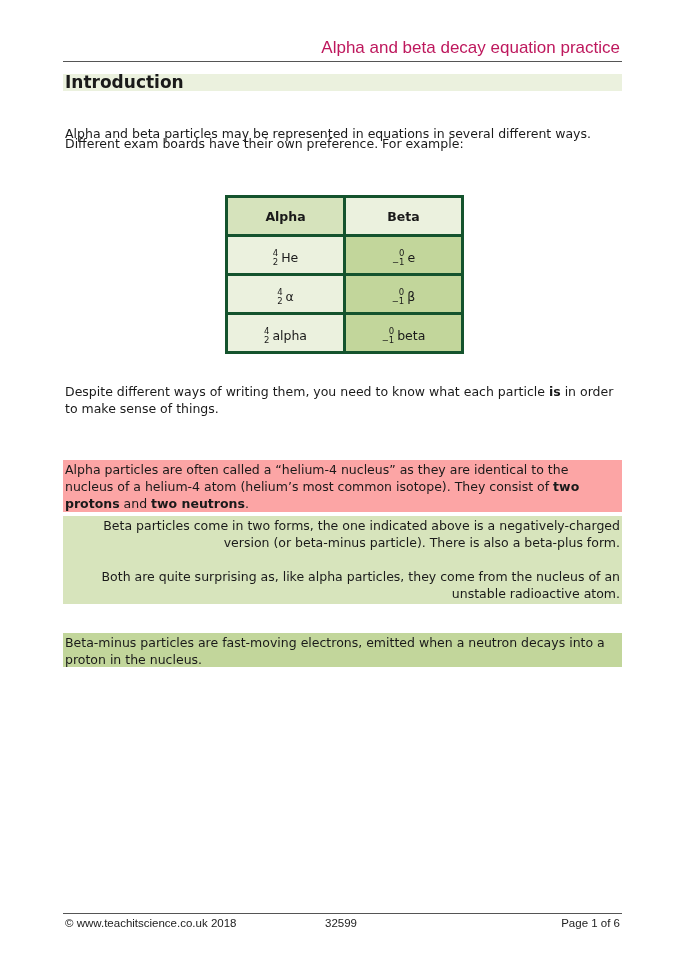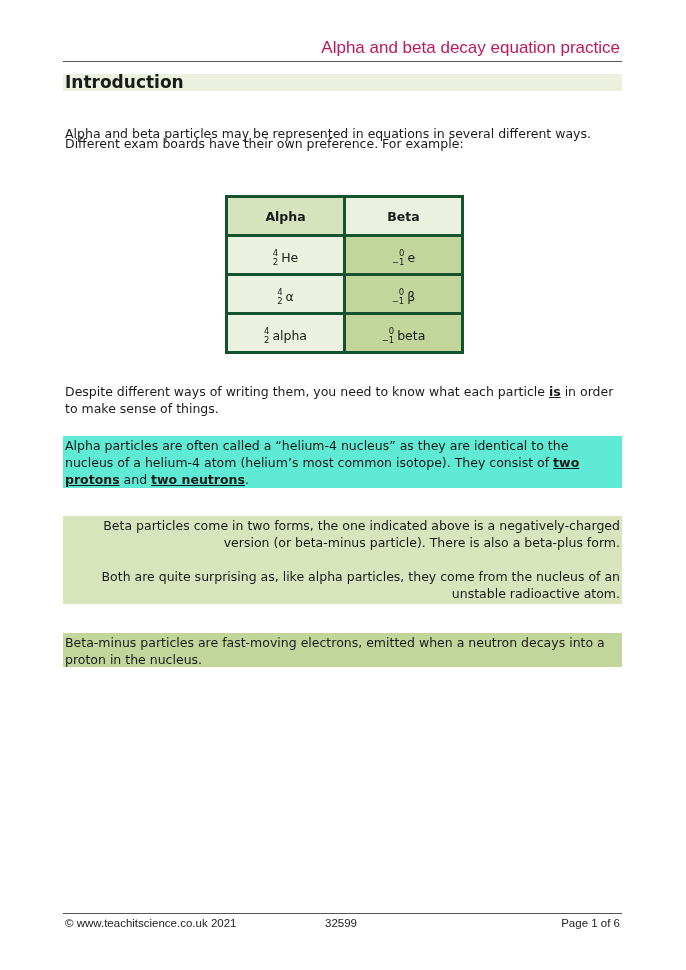--- a/index.html
+++ b/index.html
@@ -18,32 +18,32 @@
   table.particle-table td, table.particle-table th { border: 3px solid #14532d; width: 115px; height: 36px;
                          text-align: center; padding: 0; }
   th.alpha-head { background: #d6e3bc; font-weight: bold; width: 114px; }
   th.beta-head { background: #ebf1de; font-weight: bold; }
   td.alpha-cell { background: #ebf1de; }
   td.beta-cell { background: #c2d69b; }
   .nuc { display: inline-flex; align-items: center; gap: 3px; }
   .nums { display: inline-flex; flex-direction: column; align-items: flex-end; font-size: 8.5px; line-height: 9px; }
   .p3 { top: 383px; }
   .box { position: absolute; left: 63px; right: 64px; padding: 1px 2px; font-size: 12.5px; line-height: 17px; }
-  .box-alpha { top: 436px; height: 50px; background: #5eead4; }
+  .box-alpha { top: 460px; height: 50px; background: #fca5a5; }
   .box-beta { top: 516px; height: 86px; background: #d7e4bc; text-align: right; }
   .box-beta p { margin: 0; }
   .box-beta p + p { margin-top: 17px; margin-left: 34px; }
   .box-betaminus { top: 633px; height: 32px; background: #c2d69b; }
   .footer-rule { position: absolute; left: 63px; right: 64px; top: 913px; height: 1px; background: #555; }
   .footer { position: absolute; left: 63px; right: 64px; top: 917px; font-family: "Liberation Sans", sans-serif;
             font-size: 11.5px; color: #222; }
   .footer .left { position: absolute; left: 2px; }
   .footer .center { position: absolute; left: 262px; }
   .footer .right { position: absolute; right: 2px; }
-  b { font-weight: bold; text-decoration: underline; }
+  b { font-weight: bold; }
 </style>
 </head>
 <body>
 
 <div class="page-title">Alpha and beta decay equation practice</div>
 <div class="title-rule"></div>
 
 <div class="section-heading">Introduction</div>
 
 <div class="para p1">Alpha and beta particles may be represented in equations in several different ways.</div>
@@ -124,16 +124,16 @@
 
 <div class="box box-beta">
   <p>Beta particles come in two forms, the one indicated above is a negatively-charged version (or beta-minus particle). There is also a beta-plus form.</p>
   <p>Both are quite surprising as, like alpha particles, they come from the nucleus of an unstable radioactive atom.</p>
 </div>
 
 <div class="box box-betaminus">Beta-minus particles are fast-moving electrons, emitted when a neutron decays into a proton in the nucleus.</div>
 
 <div class="footer-rule"></div>
 <div class="footer">
-  <span class="left">© www.teachitscience.co.uk 2021</span>
+  <span class="left">© www.teachitscience.co.uk 2018</span>
   <span class="center">32599</span>
   <span class="right">Page 1 of 6</span>
 </div>
 
 </body></html>

